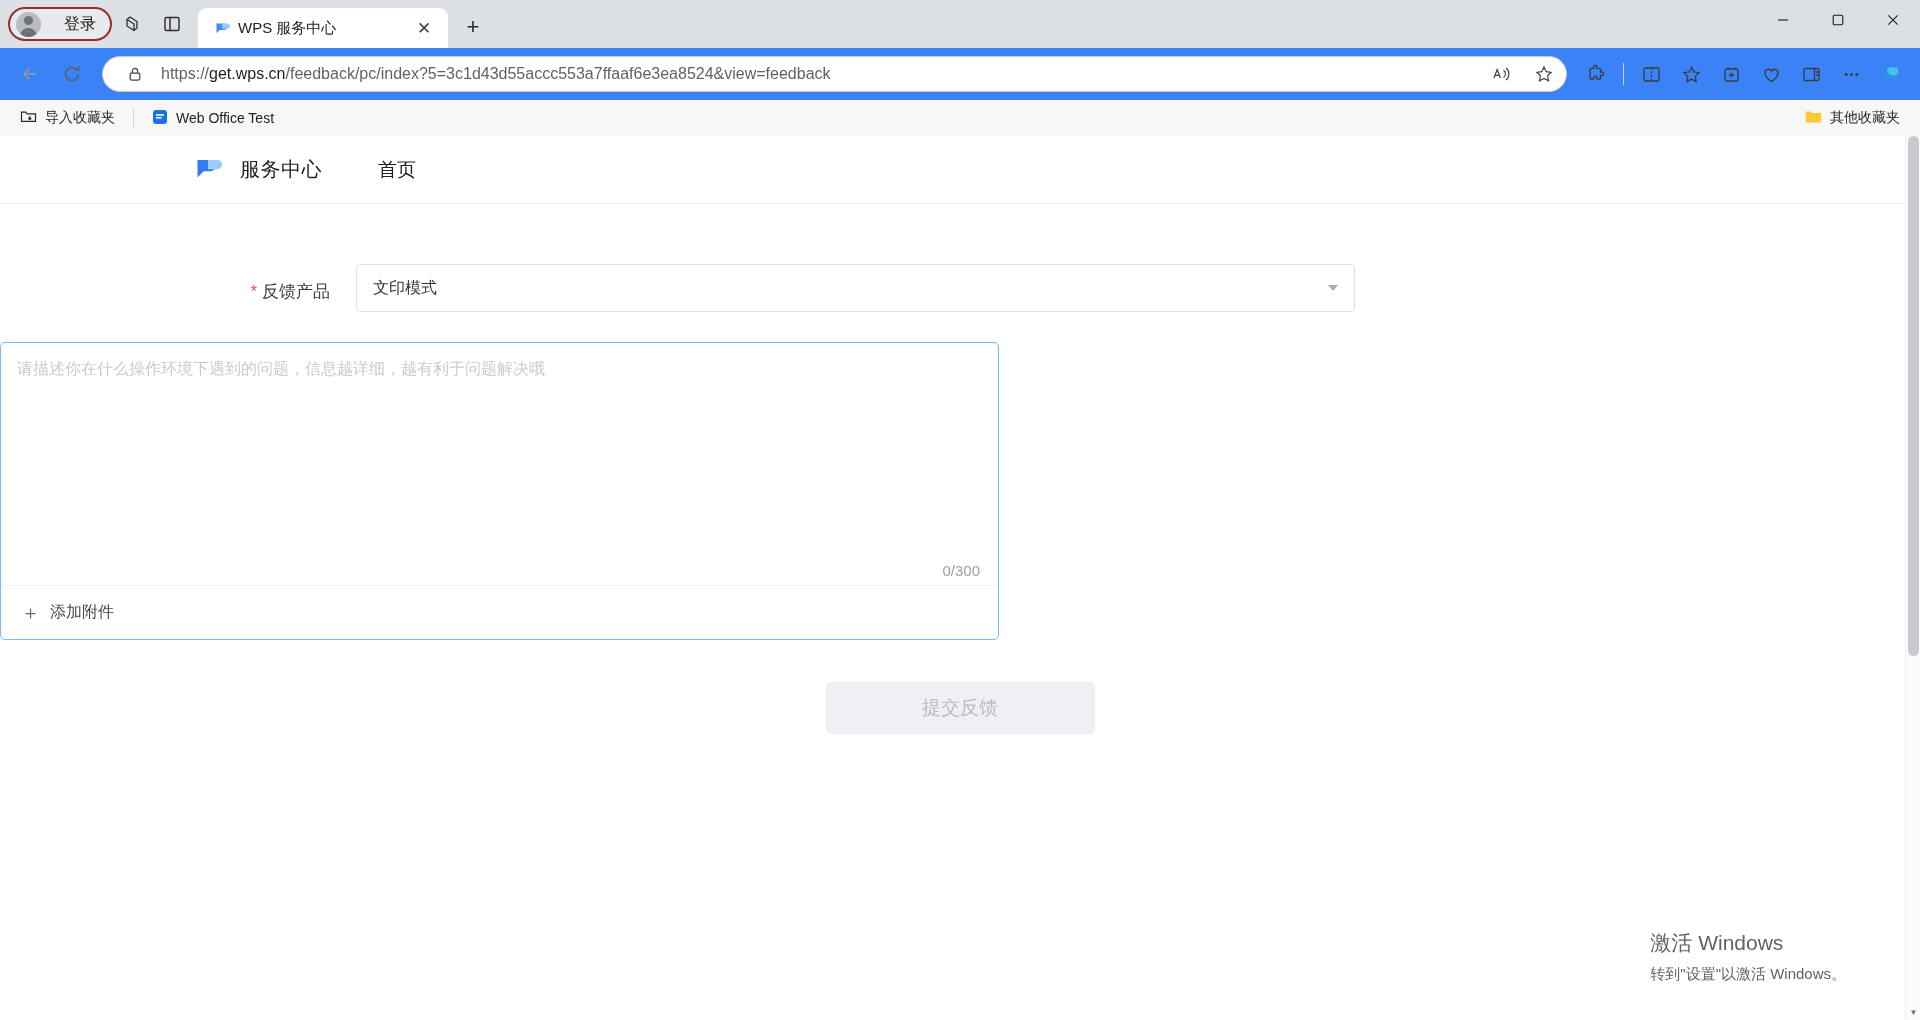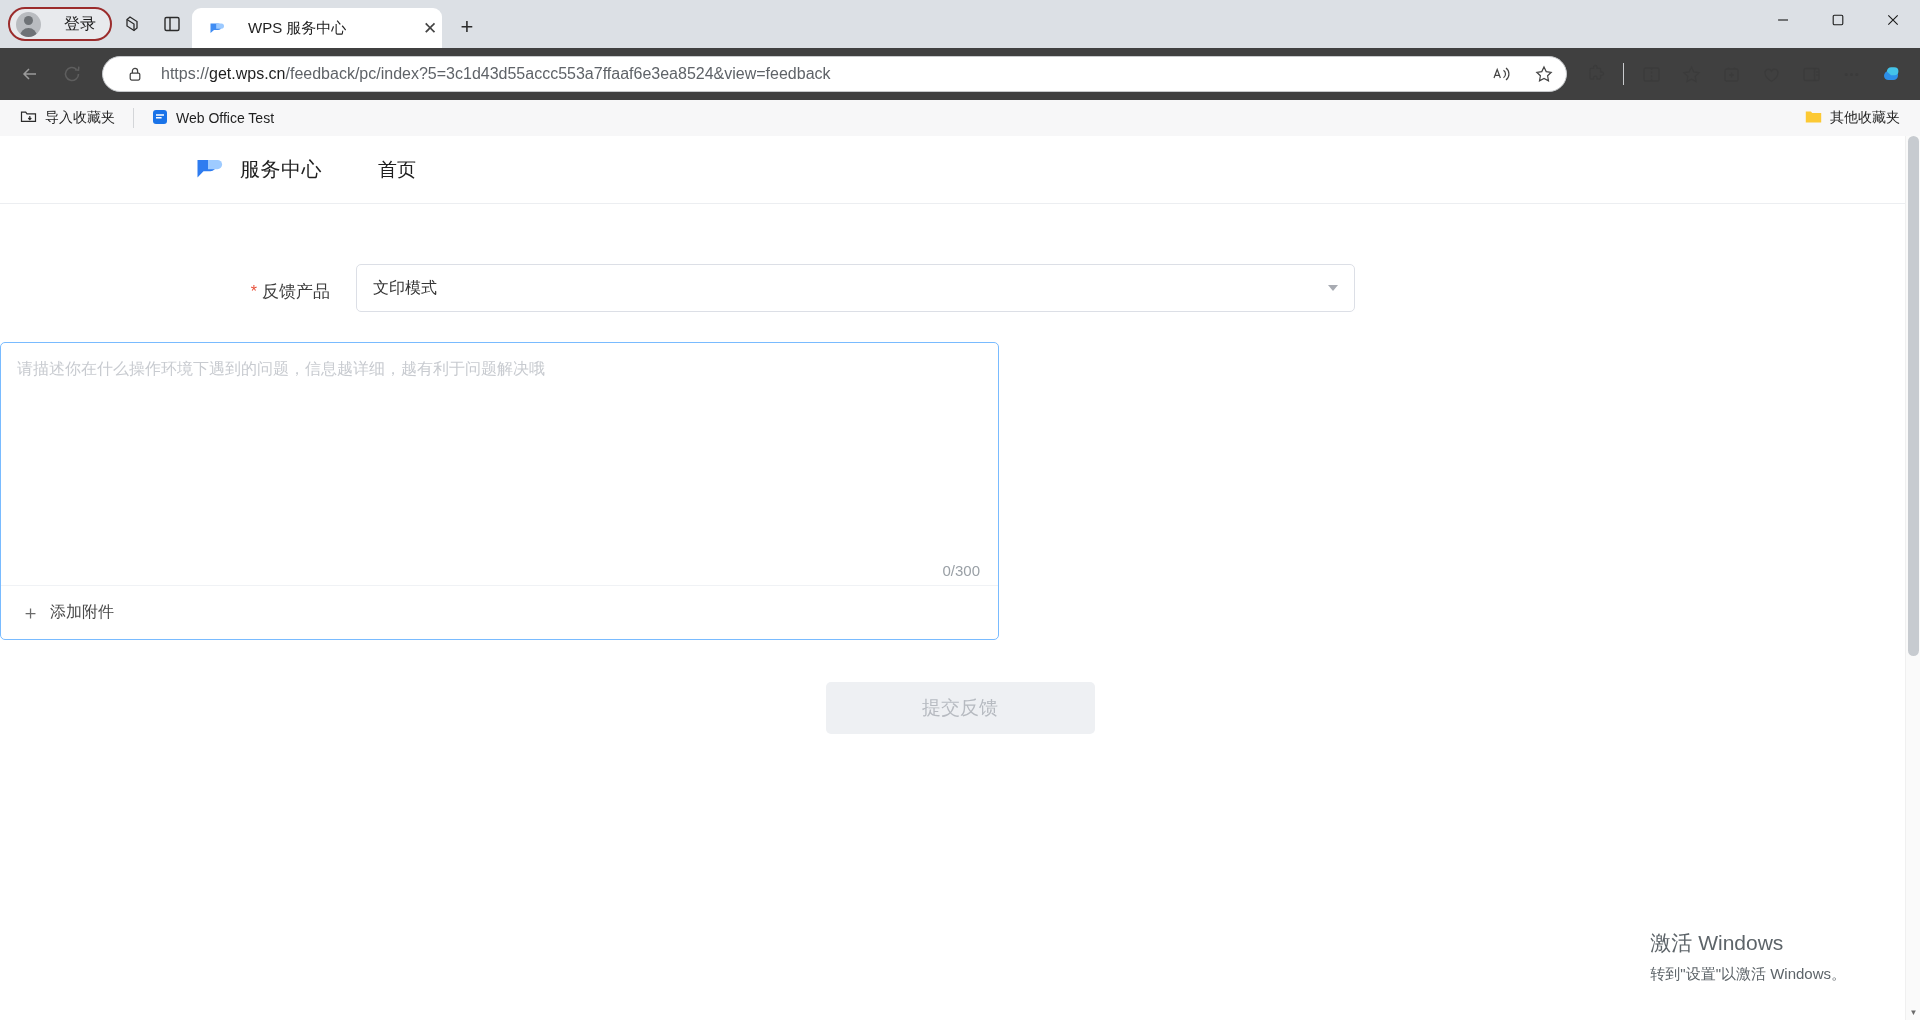--- a/index.html
+++ b/index.html
@@ -64,22 +64,23 @@
     color: #2b2b2b;
   }
 
   .tab {
     height: 40px;
     min-width: 250px;
     max-width: 252px;
     background: #ffffff;
     border-radius: 9px 9px 0 0;
     display: flex; align-items: center;
-    padding: 0 0 0 16px;
-    gap: 22px;
+    padding: 0 12px 0 16px;
+    gap: 6px;
+    margin-left: 6px;
     cursor: pointer;
     position: relative;
   }
   .tab-favicon {
     width: 18px; height: 18px; flex: 0 0 18px;
     position: relative;
   }
   .tab-title {
     font-size: 15px; color: #1f1f1f;
     flex: 1 1 auto; white-space: nowrap;
@@ -103,21 +104,21 @@
     display: flex; height: 40px;
   }
   .win-btn {
     width: 55px; height: 40px;
     display: flex; align-items: center; justify-content: center;
     color: #1a1a1a; cursor: pointer; font-size: 14px;
   }
 
   .toolbar {
     height: 52px; flex: 0 0 52px;
-    background: #404040;
+    background: #3b82f6;
     display: flex; align-items: center;
     padding: 0 10px; gap: 2px;
   }
   .nav-btn {
     width: 40px; height: 40px; border-radius: 6px;
     display: flex; align-items: center; justify-content: center;
     color: #5e5e5e; cursor: pointer;
   }
   .nav-btn.disabled { color: #9b9b9b; }
 

